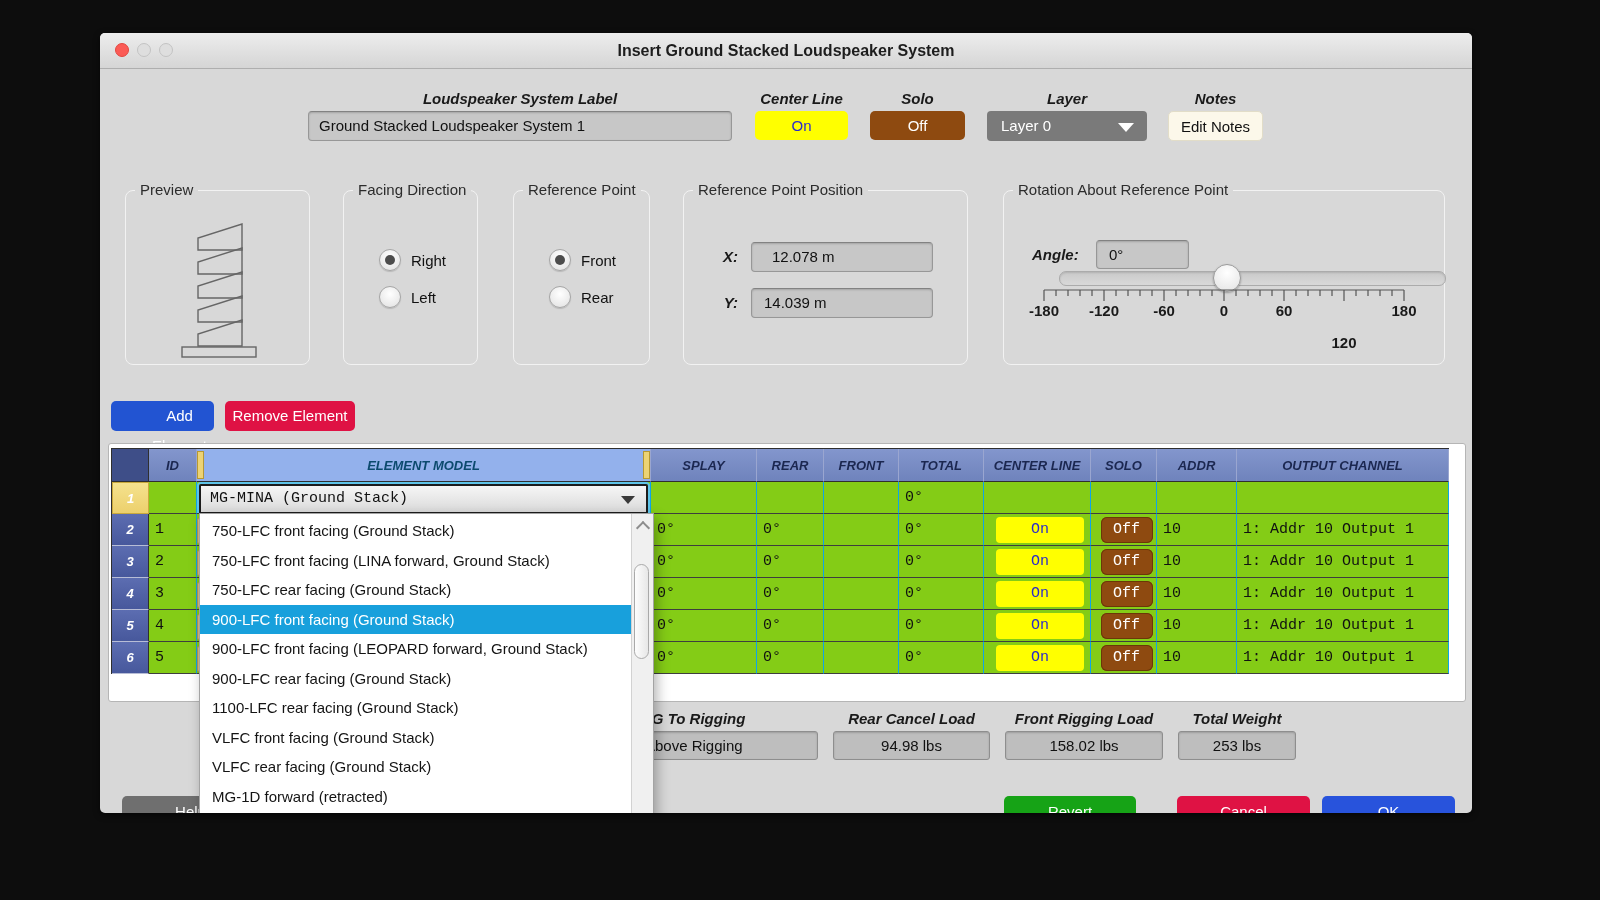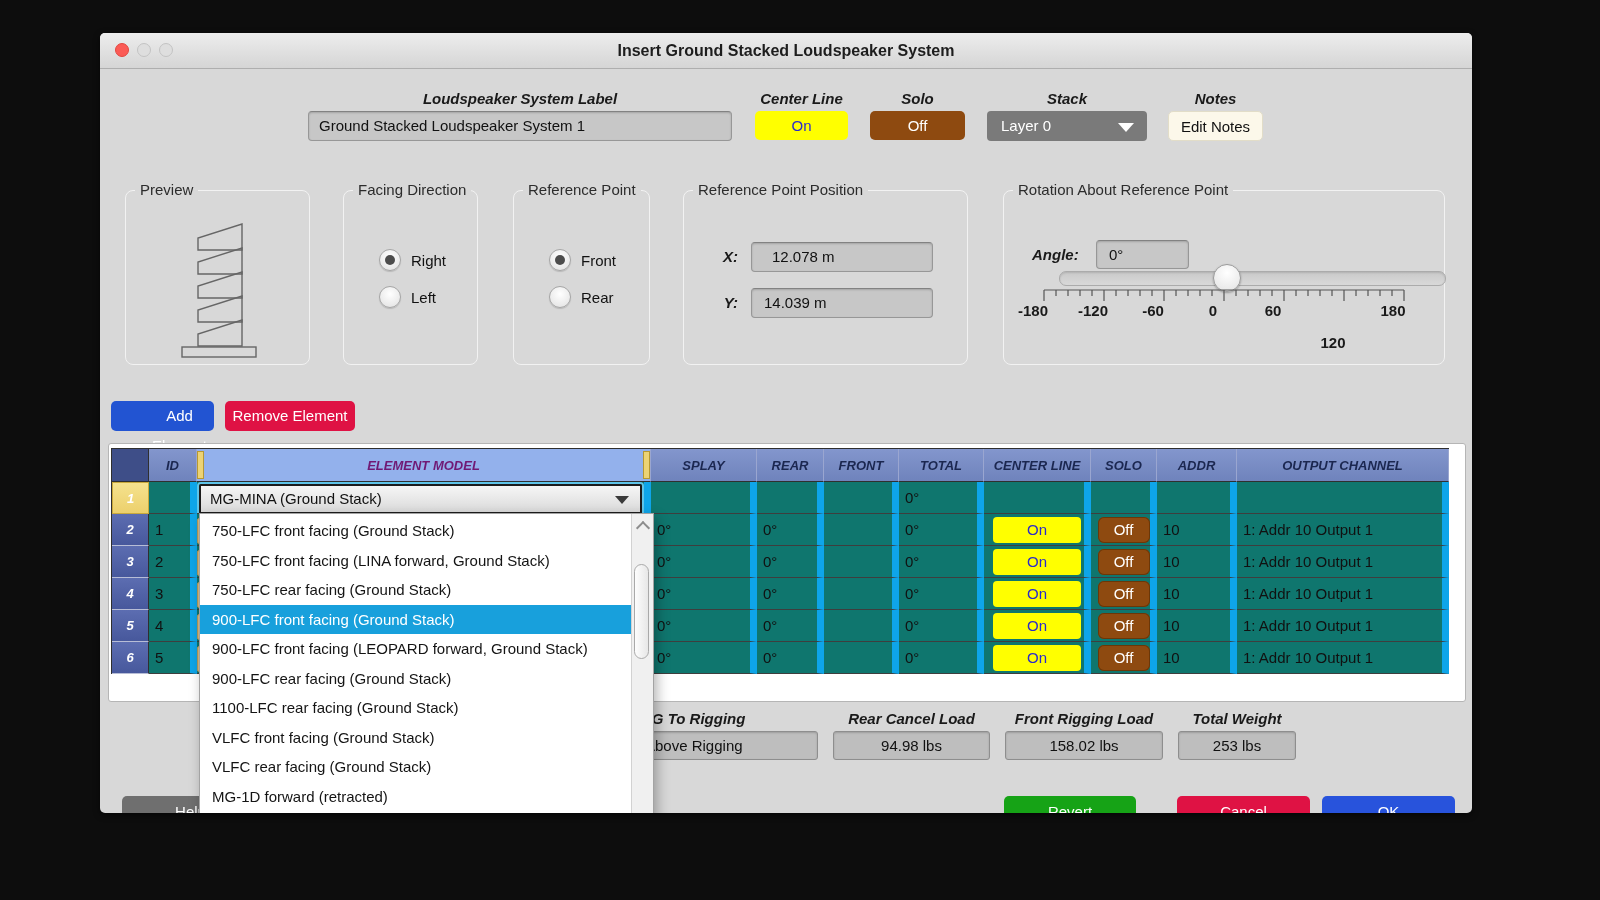--- a/index.html
+++ b/index.html
@@ -38,26 +38,26 @@
     box-shadow:0 1px 2px rgba(0,0,0,.3);}
   .ticklabels span{position:absolute;width:44px;text-align:center;font-size:15px;font-weight:600;color:#1a1a1a;}
   
   #tablepanel{background:#fff;border:1px solid #b5b5b5;border-radius:3px;}
   #element-table{position:absolute;border-left:1px solid #2f2f2f;border-top:1px solid #2f2f2f;}
   .trow{display:flex;}
   .hcell{height:33px;line-height:33px;background:linear-gradient(#8396cd,#6f83bc);
     color:#1b2750;font-size:13px;font-weight:bold;font-style:italic;text-align:center;
     box-sizing:border-box;border-right:1px solid #9aa6d0;border-bottom:1px solid #2f2f2f;position:relative;}
   .hcell.corner{background:#3e4e88;border-right:1px solid #2f2f2f;}
-  .hcell.hsel{background:#93b1ec;color:#701a75;}
+  .hcell.hsel{background:#93b1ec;color:#0c4a6e;}
   .hcell.hsel::before,.hcell.hsel::after{content:"";position:absolute;top:2px;bottom:2px;width:5px;
     background:#ecd374;border:1px solid #b69832;}
   .hcell.hsel::before{left:0;} .hcell.hsel::after{right:0;}
-  .cell{height:32px;line-height:32px;background:#0f766e;color:#111;font-size:15px;box-sizing:border-box;
-    border-right:7px solid #0ea5e9;border-bottom:1px solid #3e3e3e;padding-left:6px;overflow:hidden;white-space:nowrap;}
+  .cell{height:32px;line-height:32px;background:#84cc16;color:#111;font-size:15px;box-sizing:border-box;
+    border-right:1px solid #0ea5e9;border-bottom:1px solid #3e3e3e;padding-left:6px;overflow:hidden;white-space:nowrap;font-family:Liberation Mono, monospace;}
   .rnum{height:32px;line-height:32px;background:linear-gradient(#5c6db1,#47589c);color:#fff;
     font-size:13px;font-weight:bold;font-style:italic;text-align:center;box-sizing:border-box;
     border-right:1px solid #2f2f2f;border-bottom:1px solid #b7bdd6;}
   .rnum.rsel{background:linear-gradient(#f5e28e,#ecd06c);border:1px solid #c9a93c;color:#fff;}
   .pill{border-radius:4px;height:26px;line-height:26px;margin:3px auto;text-align:center;font-size:15px;}
   .pill.on{width:88px;background:#ffff00;color:#2a2acc;}
   .pill.off{width:52px;background:#8e4a10;color:#fff;border-radius:6px;box-shadow:inset 0 0 0 1px #6b3708;}
   .khaki{width:4px;height:24px;margin-top:4px;background:#d6bd85;border:1px solid #b09a5e;border-radius:2px;}
   .combo{position:relative;margin:2px;height:26px;line-height:26px;background:linear-gradient(#f6f6f6,#dadada);
     border:2px solid #1c1c1c;border-radius:2px;box-shadow:0 0 0 2px #5ec4e8;font-size:15px;color:#111;
@@ -91,21 +91,21 @@
 
   <div class="abs flabel" style="left:208px;top:57px;width:424px;">Loudspeaker System Label</div>
   <div class="abs field" style="left:208px;top:78px;width:424px;height:30px;padding-left:10px;">Ground Stacked Loudspeaker System 1</div>
 
   <div class="abs flabel" style="left:655px;top:57px;width:93px;">Center Line</div>
   <div class="abs btn" style="left:655px;top:78px;width:93px;height:29px;line-height:29px;background:#ffff00;color:#2a2acc;">On</div>
 
   <div class="abs flabel" style="left:770px;top:57px;width:95px;">Solo</div>
   <div class="abs btn" style="left:770px;top:78px;width:95px;height:29px;line-height:29px;background:#8e4a10;">Off</div>
 
-  <div class="abs flabel" style="left:887px;top:57px;width:160px;">Stack</div>
+  <div class="abs flabel" style="left:887px;top:57px;width:160px;">Layer</div>
   <div class="abs" style="left:887px;top:78px;width:160px;height:30px;background:#7a7a7a;border-radius:4px;color:#fff;font-size:15px;line-height:30px;padding-left:14px;">
     <span>Layer 0</span>
     <span style="position:absolute;right:13px;top:12px;width:0;height:0;border-left:8px solid transparent;border-right:8px solid transparent;border-top:9px solid #fff;"></span>
   </div>
 
   <div class="abs flabel" style="left:1068px;top:57px;width:95px;">Notes</div>
   <div class="abs btn" style="left:1068px;top:78px;width:95px;height:30px;line-height:30px;background:#fcf8ea;color:#111;border:1px solid #e2ddc8;">Edit Notes</div>
 
   <div class="abs gbox" style="left:25px;top:157px;width:185px;height:175px;">
     <span class="gtitle">Preview</span>
@@ -182,21 +182,21 @@
         <line x1="266" y1="1" x2="266" y2="7" stroke="#555" stroke-width="1.2"></line>
         <line x1="278" y1="1" x2="278" y2="7" stroke="#555" stroke-width="1.2"></line>
         <line x1="290" y1="1" x2="290" y2="7" stroke="#555" stroke-width="1.2"></line>
         <line x1="302" y1="1" x2="302" y2="12" stroke="#555" stroke-width="1.2"></line>
         <line x1="314" y1="1" x2="314" y2="7" stroke="#555" stroke-width="1.2"></line>
         <line x1="326" y1="1" x2="326" y2="7" stroke="#555" stroke-width="1.2"></line>
         <line x1="338" y1="1" x2="338" y2="7" stroke="#555" stroke-width="1.2"></line>
         <line x1="350" y1="1" x2="350" y2="7" stroke="#555" stroke-width="1.2"></line>
         <line x1="362" y1="1" x2="362" y2="12" stroke="#555" stroke-width="1.2"></line>
       </svg>
-    <div class="abs ticklabels" style="left:27px;top:111px;width:380px;height:20px;text-decoration:underline;">
+    <div class="abs ticklabels" style="left:38px;top:111px;width:380px;height:20px;text-decoration:underline;">
         <span style="left: -20px;">-180</span>
         <span style="left: 40px;">-120</span>
         <span style="left: 100px;">-60</span>
         <span style="left: 160px;">0</span>
         <span style="left: 220px;">60</span>
         <span style="left: 280px; margin-top: 32px;">120</span>
         <span style="left: 340px;">180</span>
       </div>
   </div>
 

